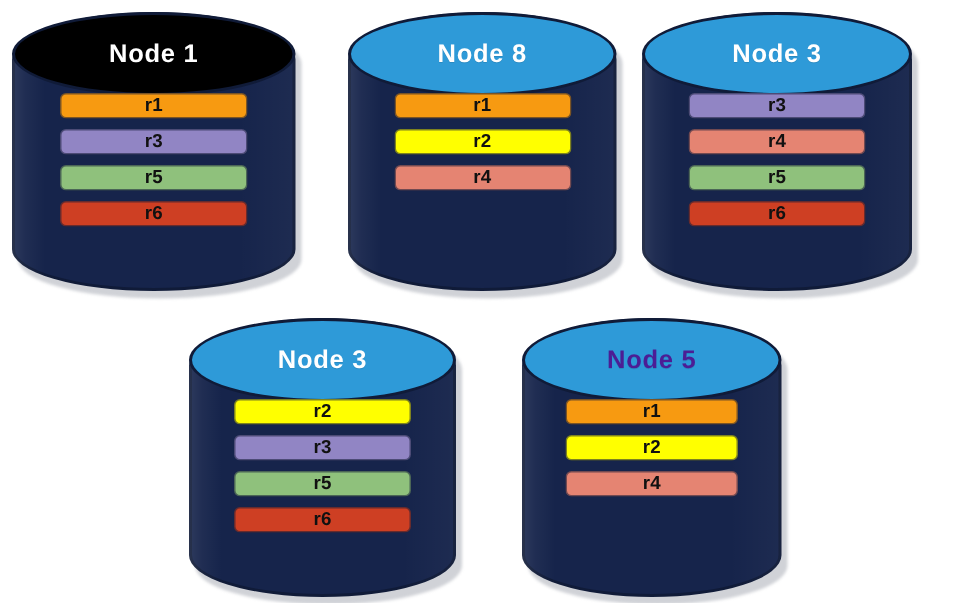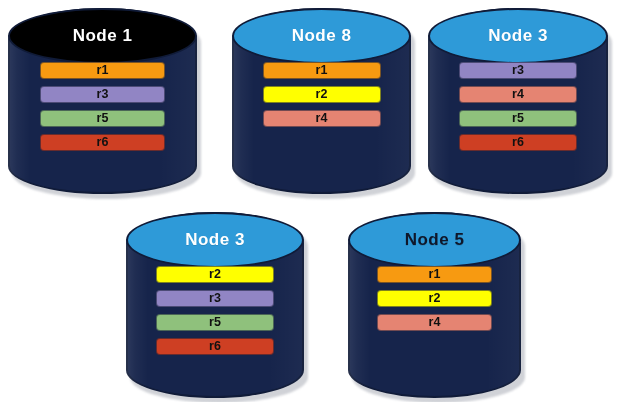--- a/index.html
+++ b/index.html
@@ -175,21 +175,21 @@
         <div class="replica" style="background: rgb(145, 133, 196); width: 118px;">r3</div>
         <div class="replica" style="background: rgb(143, 193, 124); width: 118px;">r5</div>
         <div class="replica" style="background: rgb(206, 63, 35); width: 118px;">r6</div>
       </div>
     </div>
     <div class="node" style="left: 348px; top: 212px; width: 173px; height: 186px;">
       <div class="cyl-shadow"></div>
       <div class="cyl-body" style="background: rgb(22, 36, 75); border-color: rgb(16, 27, 56);"></div>
       <div class="cyl-gloss"></div>
       <div class="cyl-top" style="height: 56px; background: rgb(46, 154, 216); border-color: rgb(16, 27, 56);">
-        <div class="node-title" style="color: #0f172a;">Node  5</div>
+        <div class="node-title" style="color: #4c1d95;">Node  5</div>
       </div>
       <div class="replicas" style="top: 54px;">
         <div class="replica" style="background: rgb(247, 154, 17); width: 115px;">r1</div>
         <div class="replica" style="background: rgb(255, 255, 0); width: 115px;">r2</div>
         <div class="replica" style="background: rgb(229, 132, 114); width: 115px;">r4</div>
       </div>
     </div>
   </div>
 
 </body></html>

